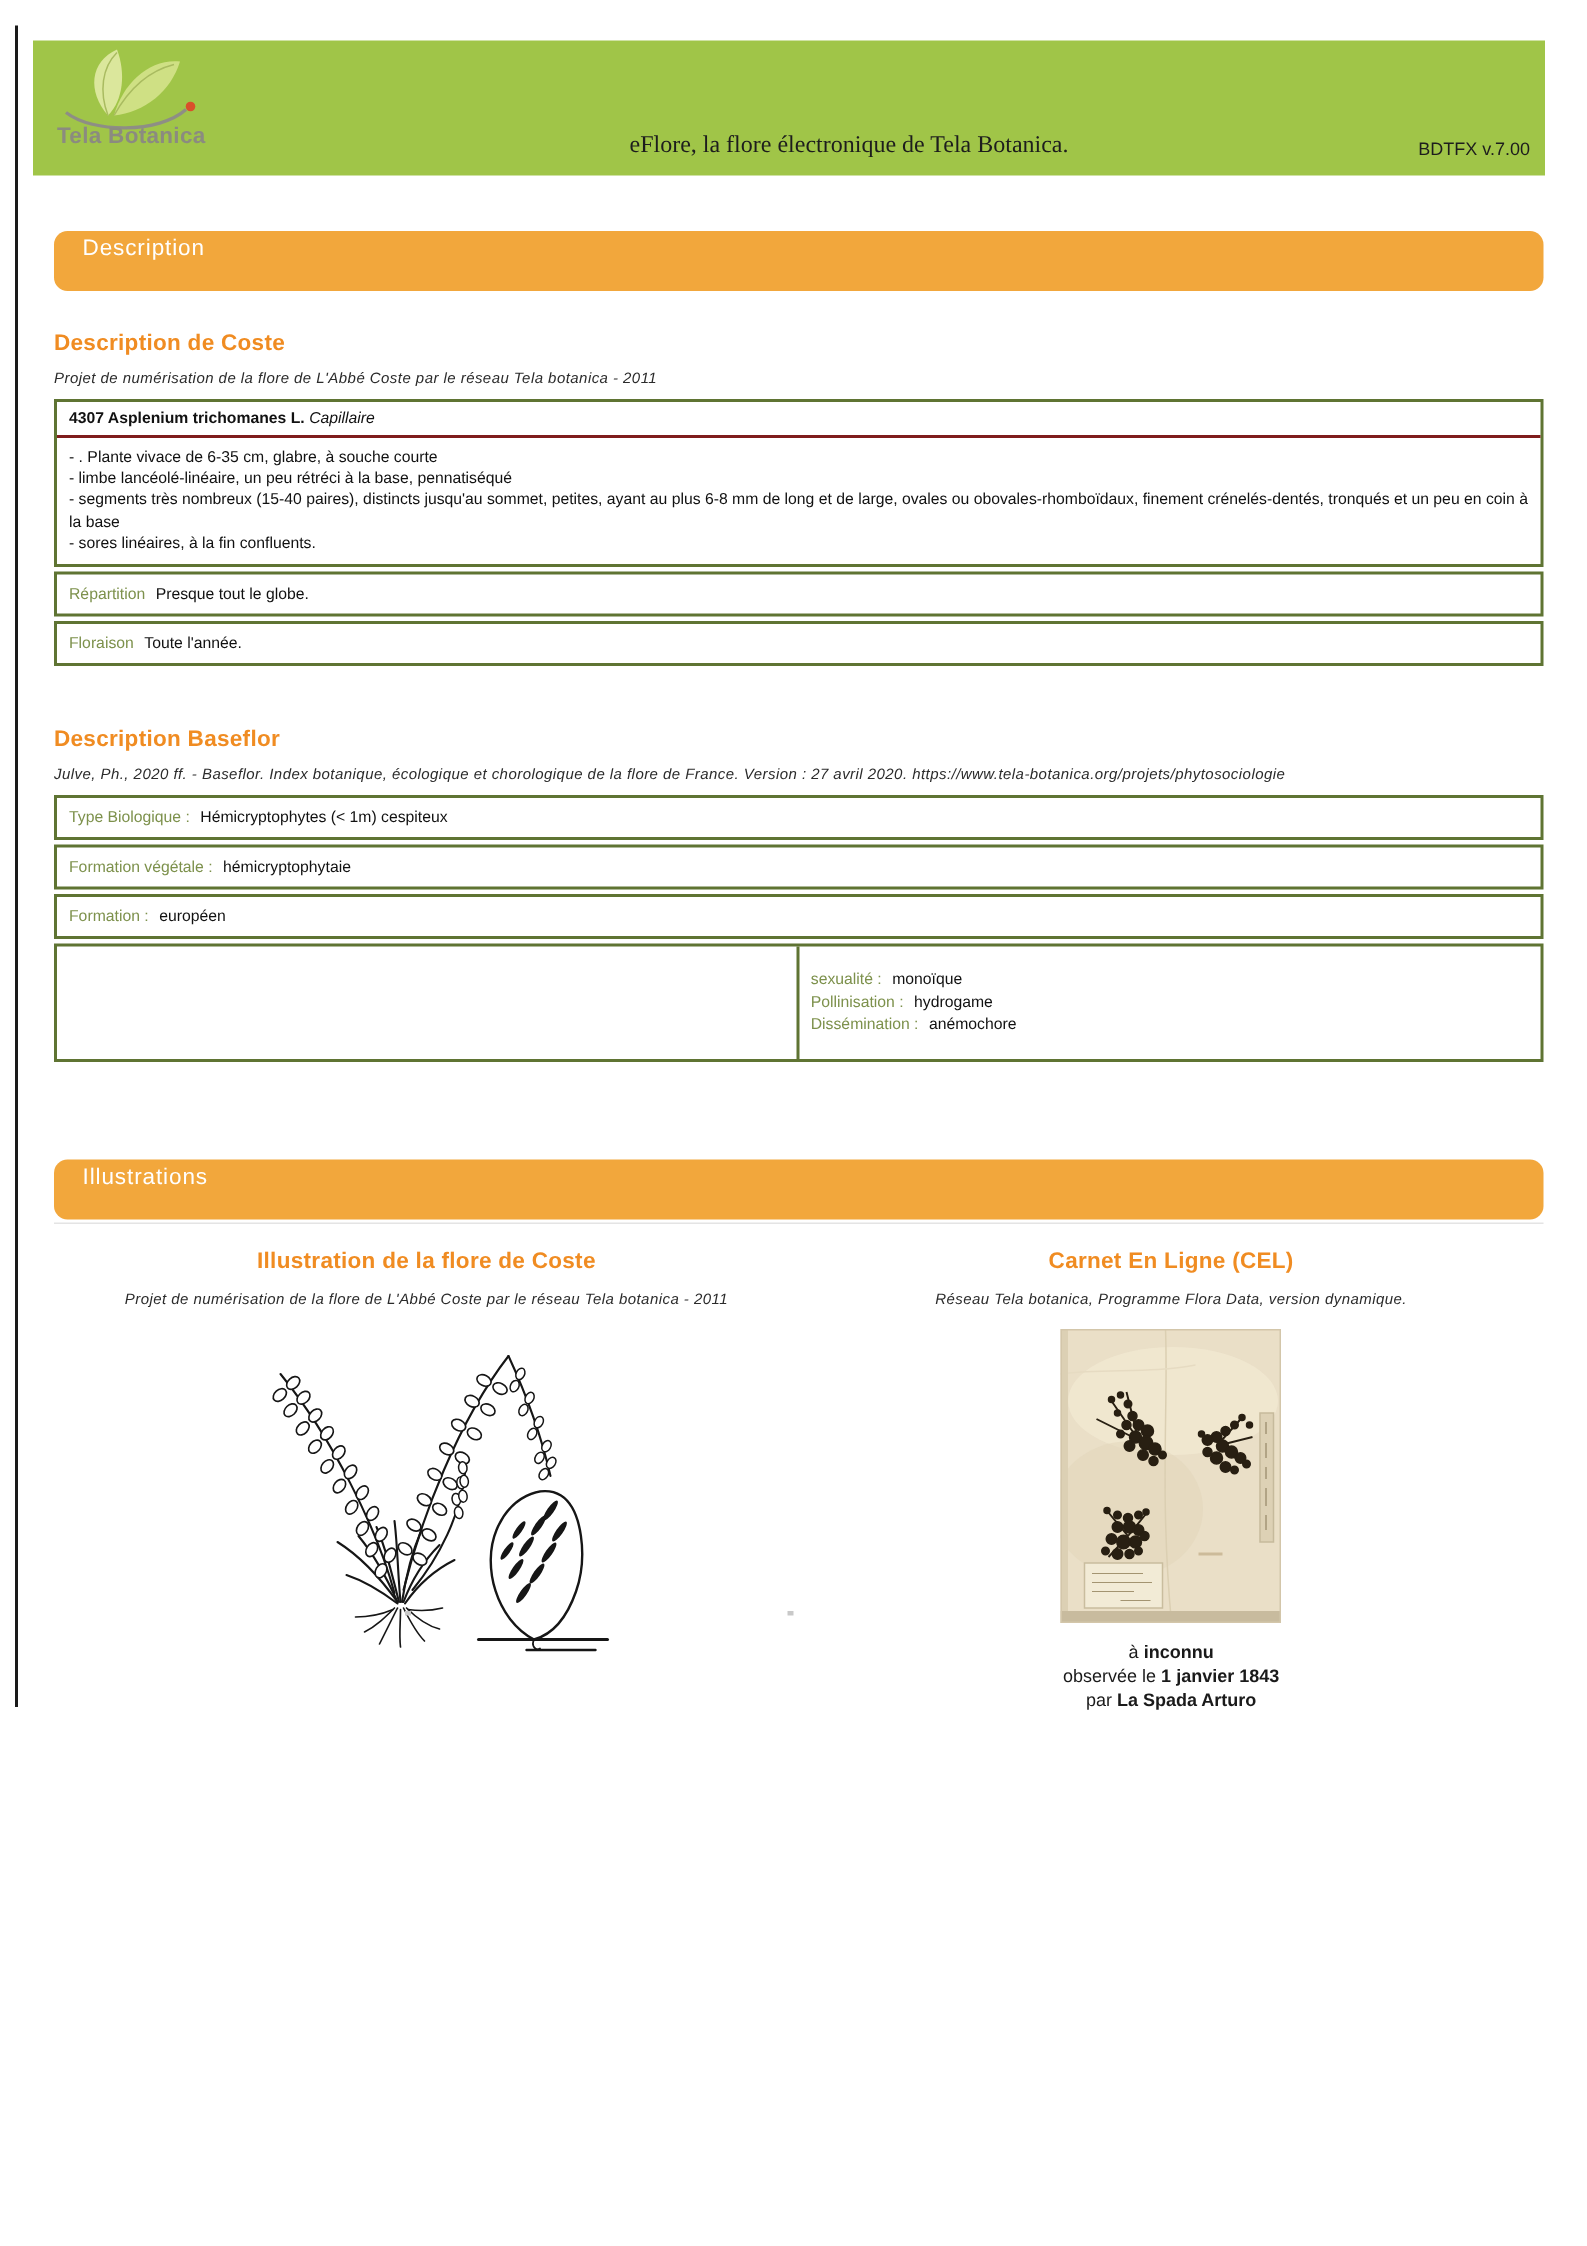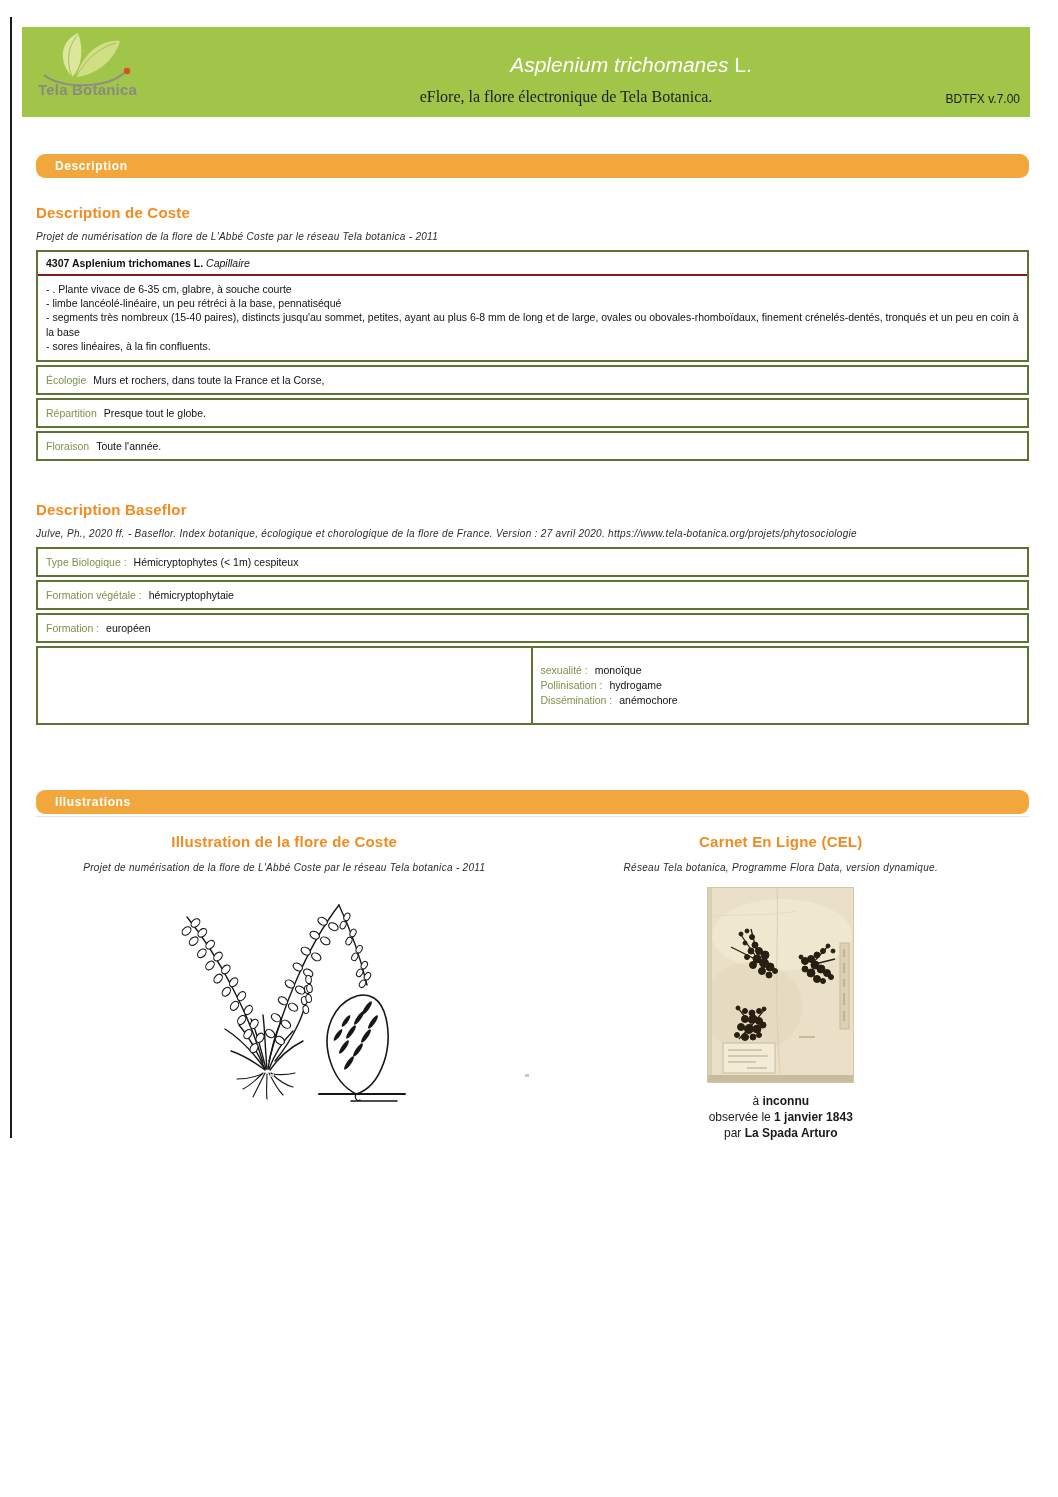--- a/index.html
+++ b/index.html
@@ -11,22 +11,22 @@
   .banner { position:relative; margin:27px 28px 0 22px; height:90px; background:#a0c548; }
   .logo { position:absolute; left:10px; top:4px; width:200px; cursor:pointer; }
   .logo-text { margin-top:-16px; margin-left:6px; font-weight:bold; font-size:15px; color:#8b8b80; letter-spacing:0.2px; }
   .banner-title { position:absolute; left:210px; right:0; top:26px; text-align:center; color:#fff; font-size:21px; }
   .banner-title .t-it { font-style:italic; }
   .banner-subtitle { position:absolute; left:210px; right:130px; bottom:11px; text-align:center; font-size:16px; color:#1d1d1d;font-family:Liberation Serif, serif; }
   .banner-version { position:absolute; right:10px; bottom:11px; font-size:12px; color:#1d1d1d; }
 
   
   .content { margin:0 29px 0 36px; }
-  .section-bar { margin-top:37px; height:24px; line-height:24px; background:#f2a73c; border-radius:9px;
-                 color:#fff; font-weight:bold; font-size:12px; letter-spacing:0.6px; padding-left:19px; }
+  .section-bar { margin-top:37px; height:40px; line-height:24px; background:#f2a73c; border-radius:9px;
+                 color:#fff; font-weight:normal; font-size:15px; letter-spacing:0.6px; padding-left:19px; }
   .faint-hr { border-top:1px solid #e4e4e4; margin-top:2px; }
   h2 { margin-top:26px; color:#f08c22; font-size:15px; letter-spacing:0.2px; }
   .source { margin-top:10px; font-size:10px; color:#2b2b2b; letter-spacing:0.3px; white-space:nowrap;font-style:italic; }
 
   .box { border:2px solid #5f7433; background:#fff; font-size:10.5px; }
   .main-box { margin-top:8px; }
   .box-header { padding:5px 8px; border-bottom:2px solid #7f1d1d; font-size:10.5px; }
   .box-header .bold { font-weight:bold; }
   .box-header .italic { font-style:italic; }
   .box-body { padding:6px 8px 7px 8px; line-height:14.2px; }
@@ -57,21 +57,20 @@
       <svg viewBox="0 0 130 62" width="130" height="62">
         <path d="M12,44 C30,58 74,58 92,42" stroke="#8e8e85" stroke-width="2.2" fill="none"></path>
         <circle cx="95" cy="40" r="3.2" fill="#d94f2b"></circle>
         <path d="M40,46 C26,30 28,10 46,2 C52,18 50,36 40,46 Z" fill="#dbe79c"></path>
         <path d="M44,46 C50,24 68,8 88,10 C82,30 64,44 44,46 Z" fill="#cfe084"></path>
         <path d="M40,46 C34,30 36,14 46,4" stroke="#a9bb60" stroke-width="1" fill="none"></path>
         <path d="M44,46 C54,28 68,16 84,12" stroke="#a9bb60" stroke-width="1" fill="none"></path>
       </svg>
       <div class="logo-text">Tela Botanica</div>
     </div>
-    <div class="banner-title"><span class="t-it">Asplenium trichomanes</span><span> L.</span></div>
     <div class="banner-subtitle">eFlore, la flore électronique de Tela Botanica.</div>
     <div class="banner-version">BDTFX v.7.00</div>
   </div>
 
   <div class="content">
 
     <div class="section-bar"><span>Description</span></div>
 
     <h2>Description de Coste</h2>
     <div class="source">Projet de numérisation de la flore de L'Abbé Coste par le réseau Tela botanica - 2011</div>
@@ -82,23 +81,20 @@
         <span class="italic">Capillaire</span>
       </div>
       <div class="box-body">
         <div>- . Plante vivace de 6-35 cm, glabre, à souche courte</div>
         <div>- limbe lancéolé-linéaire, un peu rétréci à la base, pennatiséqué</div>
         <div>- segments très nombreux (15-40 paires), distincts jusqu'au sommet, petites, ayant au plus 6-8 mm de long et de large, ovales ou obovales-rhomboïdaux, finement crénelés-dentés, tronqués et un peu en coin à la base</div>
         <div>- sores linéaires, à la fin confluents.</div>
       </div>
     </div>
 
-    <div class="box attr-row">
-      <span class="lbl">Écologie</span><span>Murs et rochers, dans toute la France et la Corse,</span>
-    </div>
     <div class="box attr-row">
       <span class="lbl">Répartition</span><span>Presque tout le globe.</span>
     </div>
     <div class="box attr-row">
       <span class="lbl">Floraison</span><span>Toute l'année.</span>
     </div>
 
     <h2 style="margin-top:40px;">Description Baseflor</h2>
     <div class="source">Julve, Ph., 2020 ff. - Baseflor. Index botanique, écologique et chorologique de la flore de France. Version : 27 avril 2020. https://www.tela-botanica.org/projets/phytosociologie</div>
 

